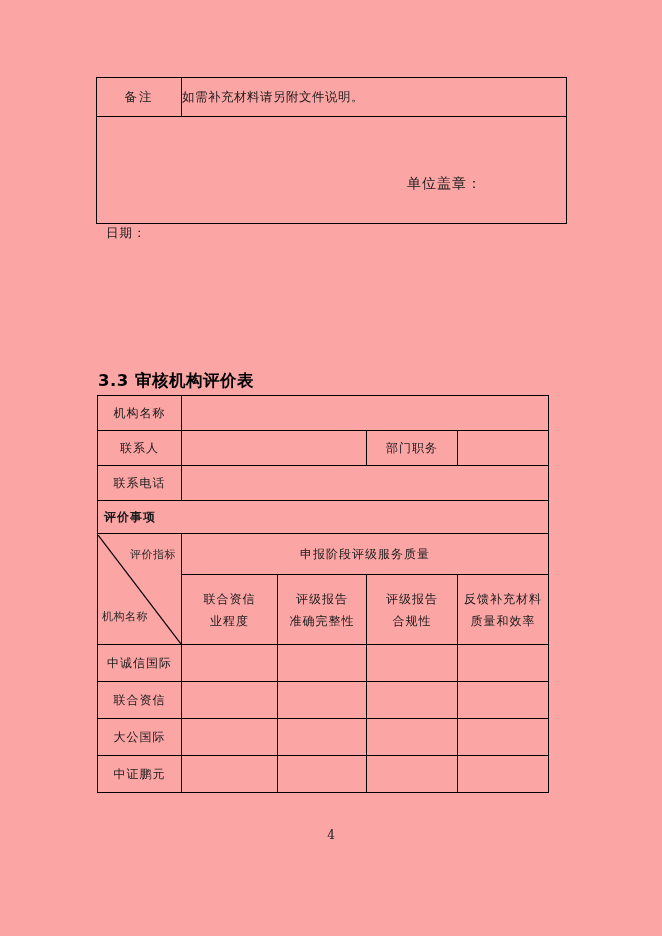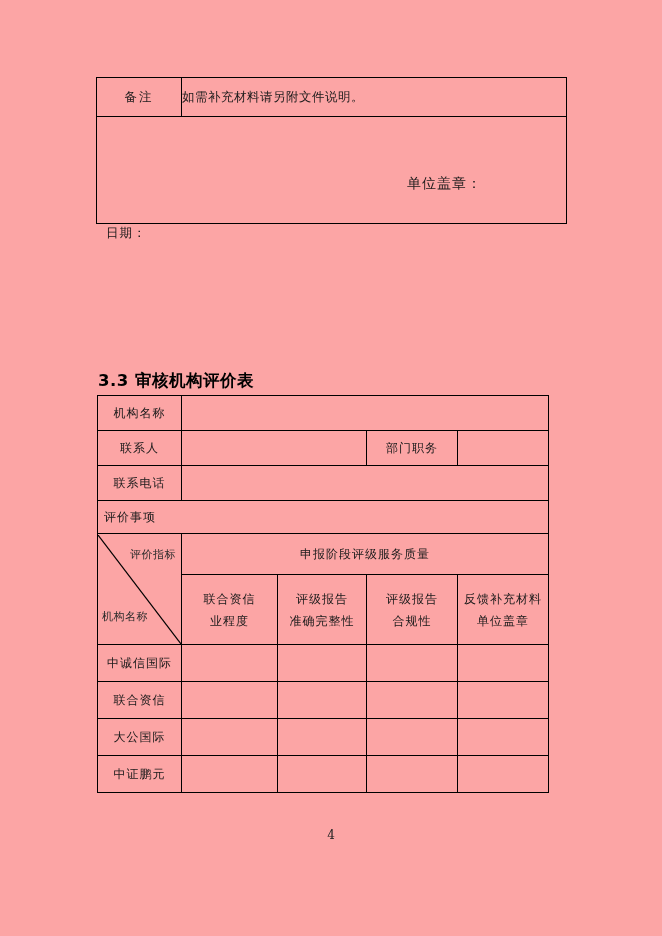--- a/index.html
+++ b/index.html
@@ -122,21 +122,21 @@
   .c-label  { width: 84px; }
   .c-a      { width: 96px; }
   .c-b      { width: 89px; }
   .c-c      { width: 91px; }
   .c-d      { width: 91px; }
 
   .r-info td { height: 34px; }
   .row-title td {
     height: 32px;
     text-align: left;
-    font-weight: normal;
+    font-weight: bold;
     padding-left: 6px;
     letter-spacing: 1px;
   }
 
   .corner-cell {
     position: relative;
     height: 0;
     padding: 0;
     overflow: hidden;
   }
@@ -262,21 +262,21 @@
       <td class="sub-head">
         <span class="l1">评级报告</span>
         <span class="l2">准确完整性</span>
       </td>
       <td class="sub-head">
         <span class="l1">评级报告</span>
         <span class="l2">合规性</span>
       </td>
       <td class="sub-head">
         <span class="l1">反馈补充材料</span>
-        <span class="l2">单位盖章</span>
+        <span class="l2">质量和效率</span>
       </td>
     </tr>
 
     <tr class="r-agency">
       <td>中诚信国际</td>
       <td></td>
       <td></td>
       <td></td>
       <td></td>
     </tr>

